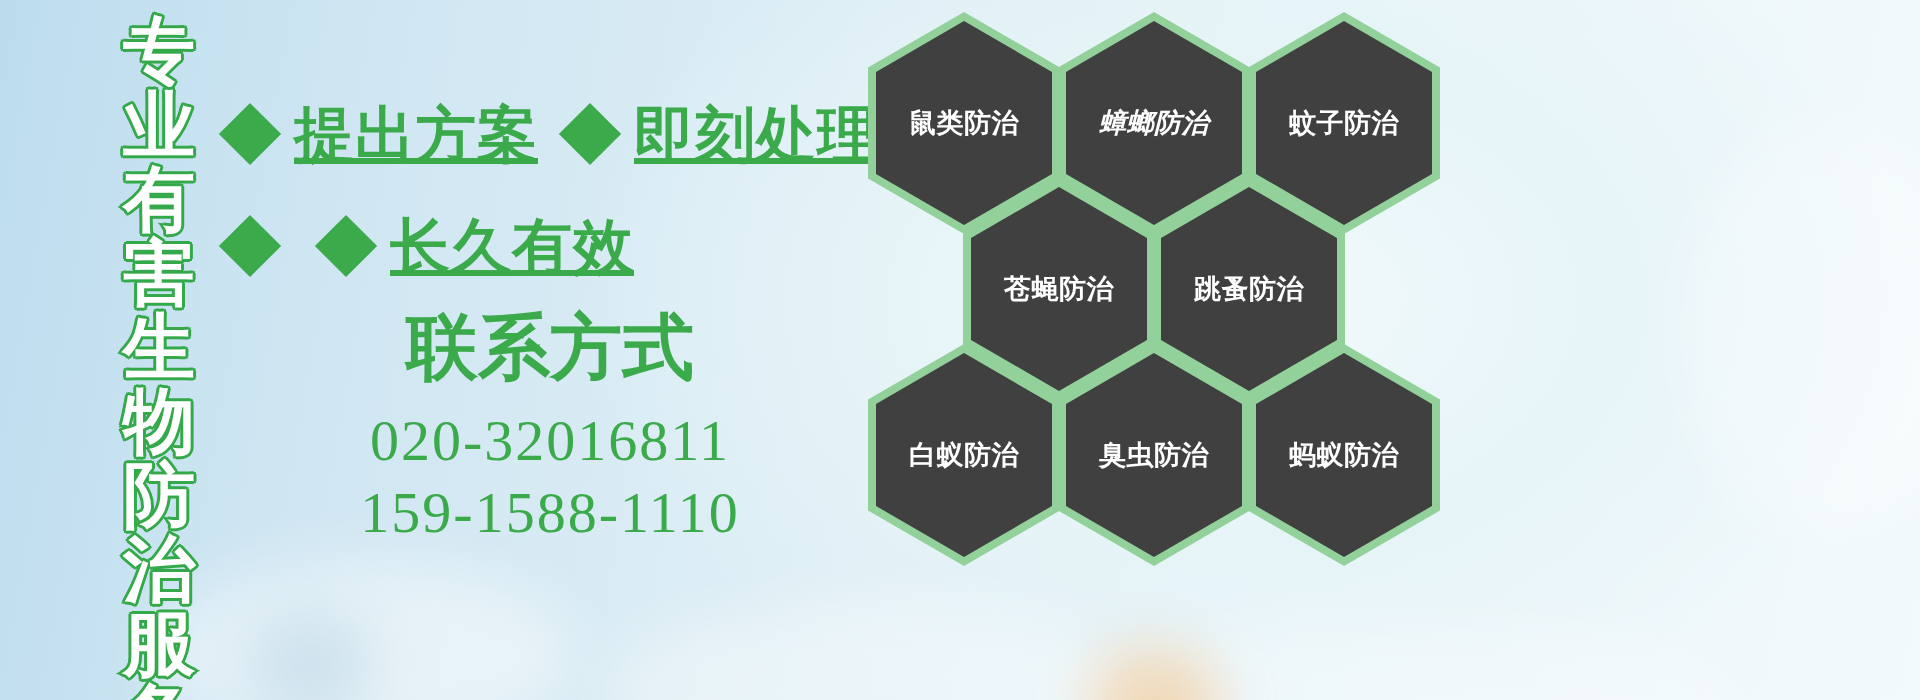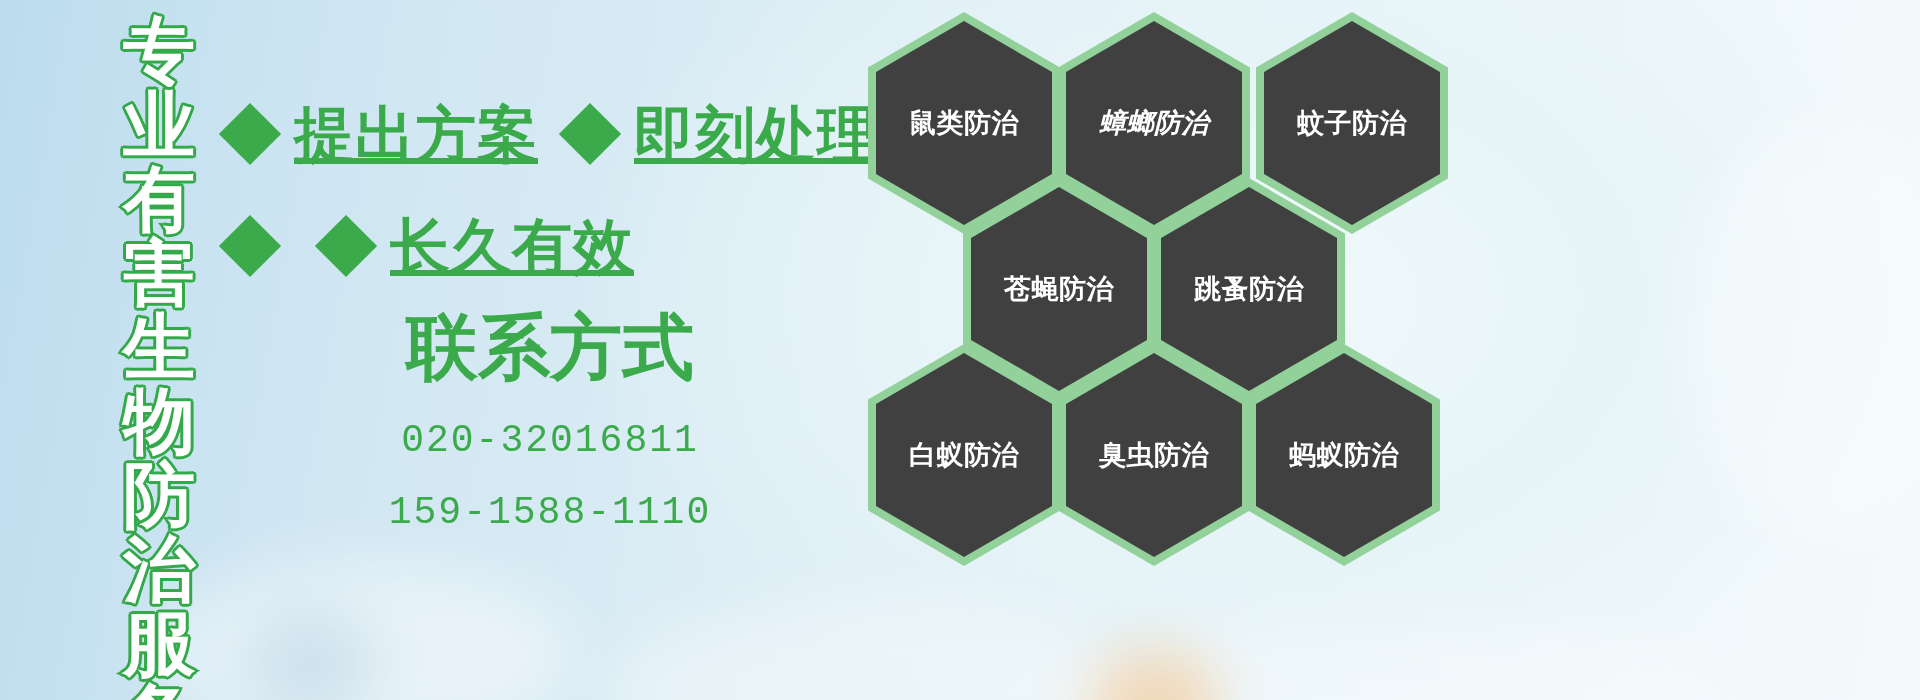--- a/index.html
+++ b/index.html
@@ -107,25 +107,25 @@
     text-align: center;
   }
   #contact-title {
     font-size: 72px;
     font-weight: bold;
     color: #3aaa4a;
     line-height: 70px;
     margin-bottom: 23px;
   }
   .phone {
-    font-size: 38px;
+    font-size: 58px;
     color: #3aaa4a;
     line-height: 72px;
     letter-spacing: 2px;
-    font-family: Liberation Mono, monospace;
+    font-family: Liberation Serif, serif;
   }
 
   
   #hex-grid {
     position: absolute;
     left: 862px;
     top: 0px;
     width: 600px;
     height: 700px;
   }
@@ -152,21 +152,21 @@
     font-size: 27px;
     font-weight: bold;
     color: #ffffff;
     letter-spacing: 0.5px;
     white-space: nowrap;
     text-align: center;
   }
   
   .hex.r1c1 { left: 6px;   top: 12px; }
   .hex.r1c2 { left: 196px; top: 12px; font-style: italic; }
-  .hex.r1c3 { left: 394px; top: 12px; }
+  .hex.r1c3 { left: 386px; top: 12px; }
   
   .hex.r2c1 { left: 101px; top: 178px; }
   .hex.r2c2 { left: 291px; top: 178px; }
   
   .hex.r3c1 { left: 6px;   top: 344px; }
   .hex.r3c2 { left: 196px; top: 344px; }
   .hex.r3c3 { left: 386px; top: 344px; }
 </style>
 </head>
 <body>

